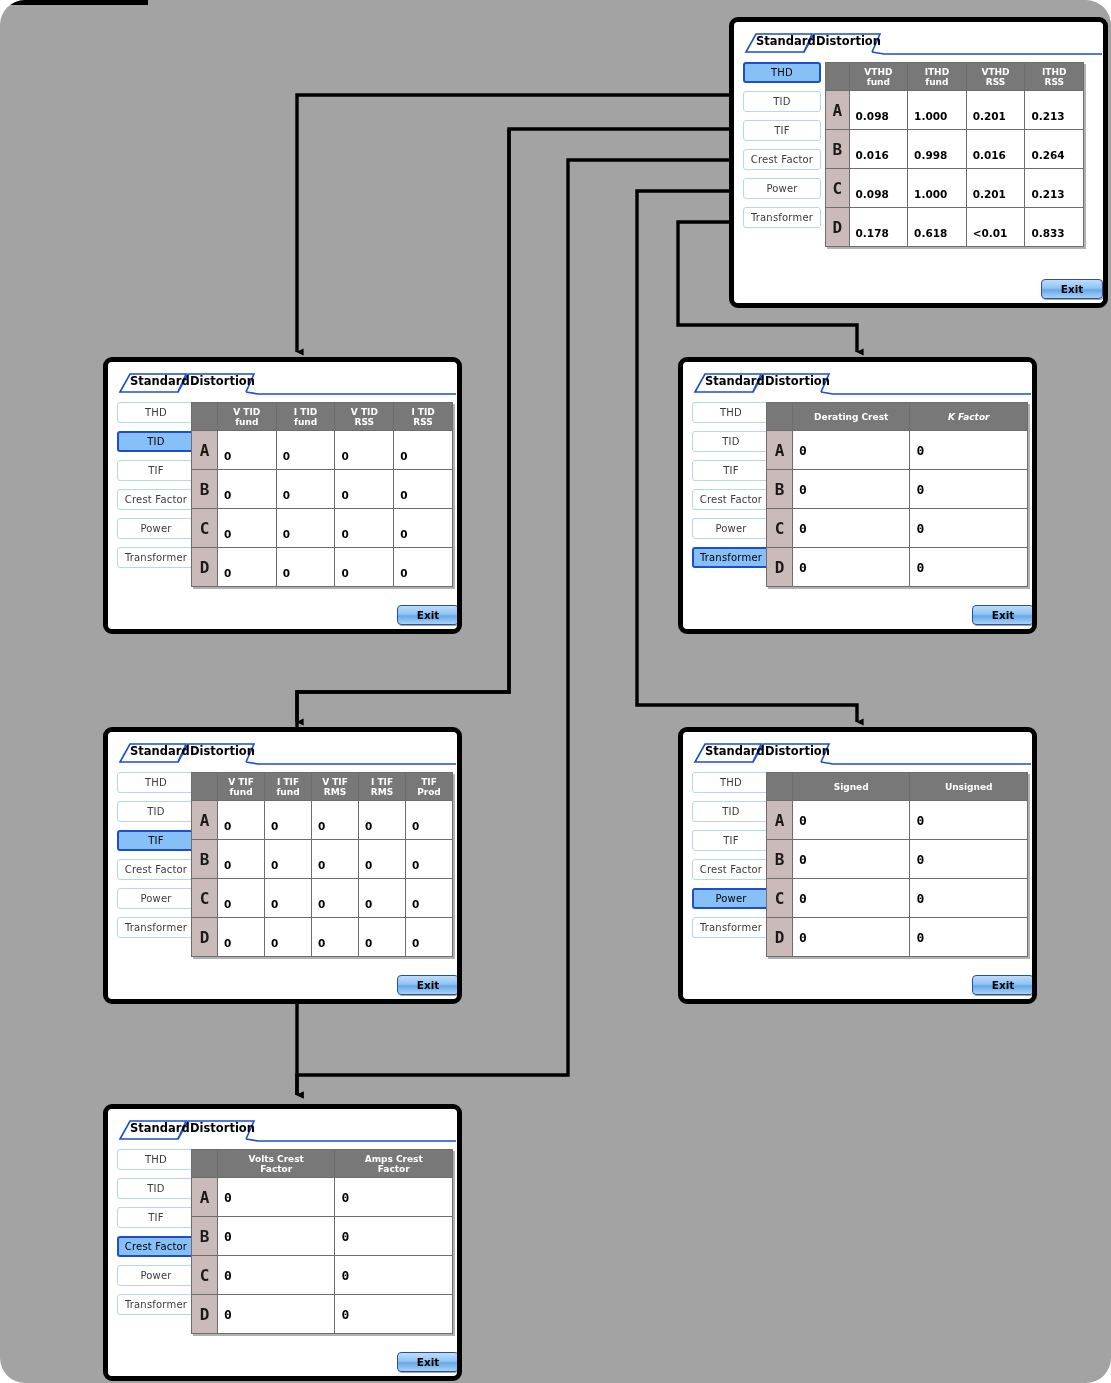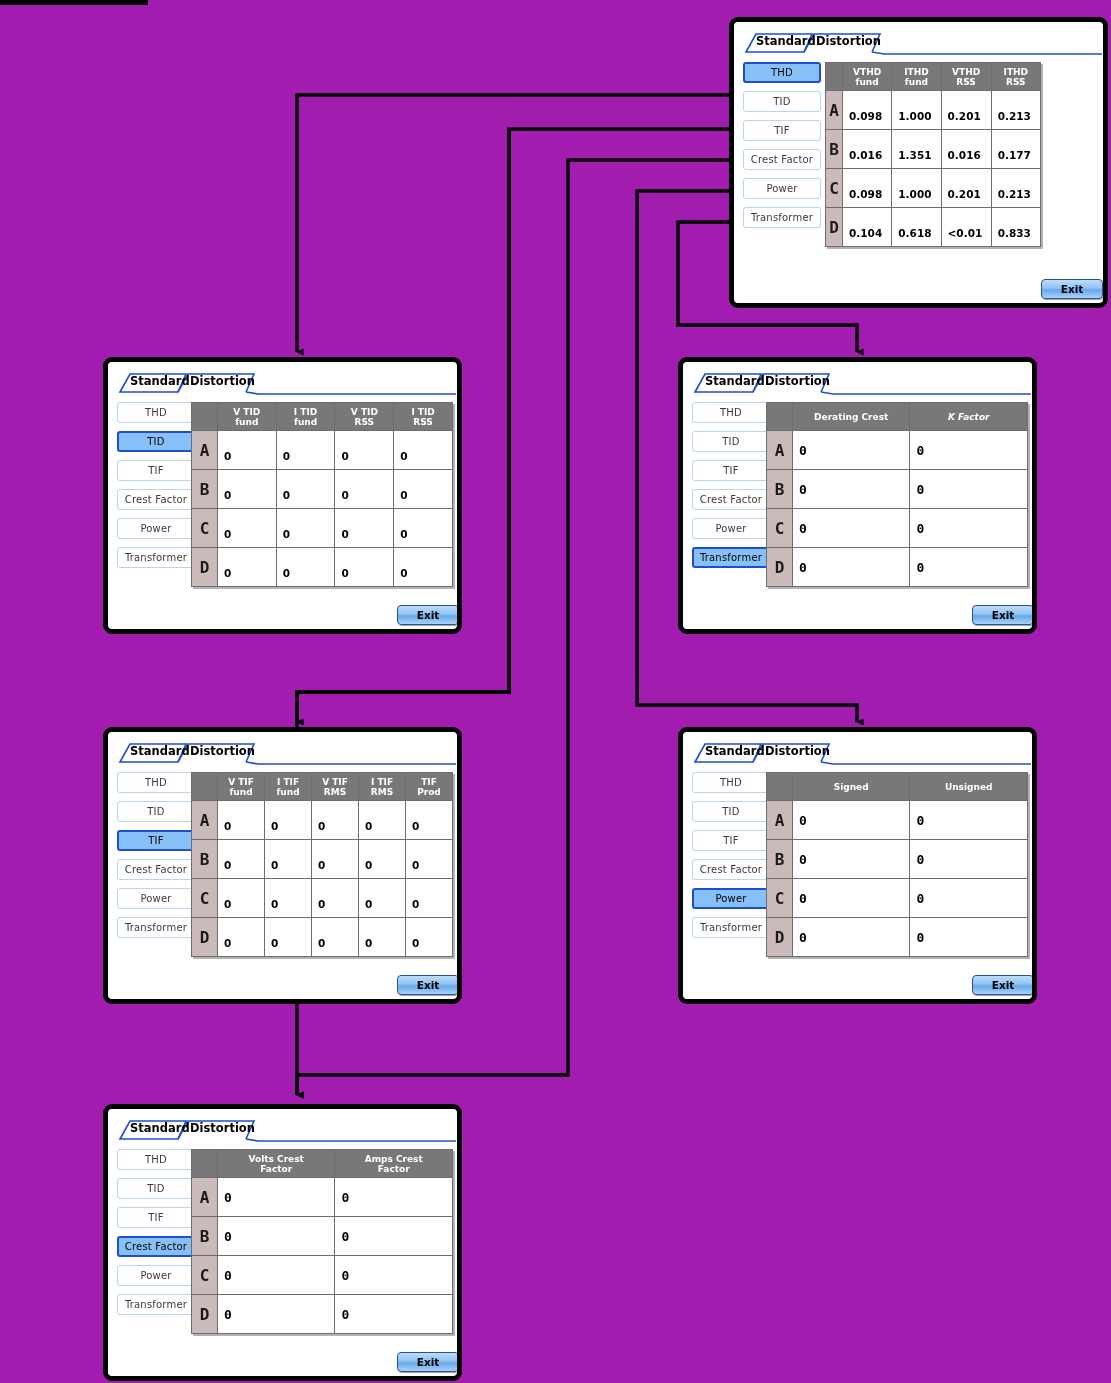--- a/index.html
+++ b/index.html
@@ -7,21 +7,22 @@
   html, body {
     margin: 0; padding: 0;
     background: #ffffff;
     font-family: "DejaVu Sans", sans-serif;
   }
   #stage {
     position: relative;
     width: 1111px;
     height: 1383px;
     overflow: hidden;
-    background: #a21caf;
+    background: #a3a3a3;
+    border-radius: 25px;
   }
 
   
   .top-bar {
     position: absolute;
     left: 0px; top: 0px;
     width: 148px; height: 5px;
     background: #000000;
   }
 
@@ -220,21 +221,21 @@
         <span class="tab-label t2">Distortion</span>
       </div>
       <div class="menu">
         <div class="menu-btn selected">THD</div>
         <div class="menu-btn">TID</div>
         <div class="menu-btn">TIF</div>
         <div class="menu-btn">Crest Factor</div>
         <div class="menu-btn">Power</div>
         <div class="menu-btn">Transformer</div>
       </div>
-      <div class="tablewrap" style="left:91px; width:216px;">
+      <div class="tablewrap" style="left:91px; width:259px;">
           <table class="grid">
             <thead>
               <tr>
                 <th class="corner"></th>
                 <th style="width: 62px;">VTHD<br>fund</th>
                 <th style="width: 62px;">ITHD<br>fund</th>
                 <th style="width: 62px;">VTHD<br>RSS</th>
                 <th style="width: 62px;">ITHD<br>RSS</th>
               </tr>
             </thead>
@@ -242,34 +243,34 @@
               <tr>
                 <td class="rowlab">A</td>
                 <td class="cell">0.098</td>
                 <td class="cell">1.000</td>
                 <td class="cell">0.201</td>
                 <td class="cell">0.213</td>
               </tr>
               <tr>
                 <td class="rowlab">B</td>
                 <td class="cell">0.016</td>
-                <td class="cell">1.351</td>
+                <td class="cell">0.998</td>
                 <td class="cell">0.016</td>
-                <td class="cell">0.177</td>
+                <td class="cell">0.264</td>
               </tr>
               <tr>
                 <td class="rowlab">C</td>
                 <td class="cell">0.098</td>
                 <td class="cell">1.000</td>
                 <td class="cell">0.201</td>
                 <td class="cell">0.213</td>
               </tr>
               <tr>
                 <td class="rowlab">D</td>
-                <td class="cell">0.104</td>
+                <td class="cell">0.178</td>
                 <td class="cell">0.618</td>
                 <td class="cell">&lt;0.01</td>
                 <td class="cell">0.833</td>
               </tr>
             </tbody>
           </table>
         </div>
       <div class="exit-btn" style="left:307px; top:257px;">Exit</div>
     </div>
   </div>

